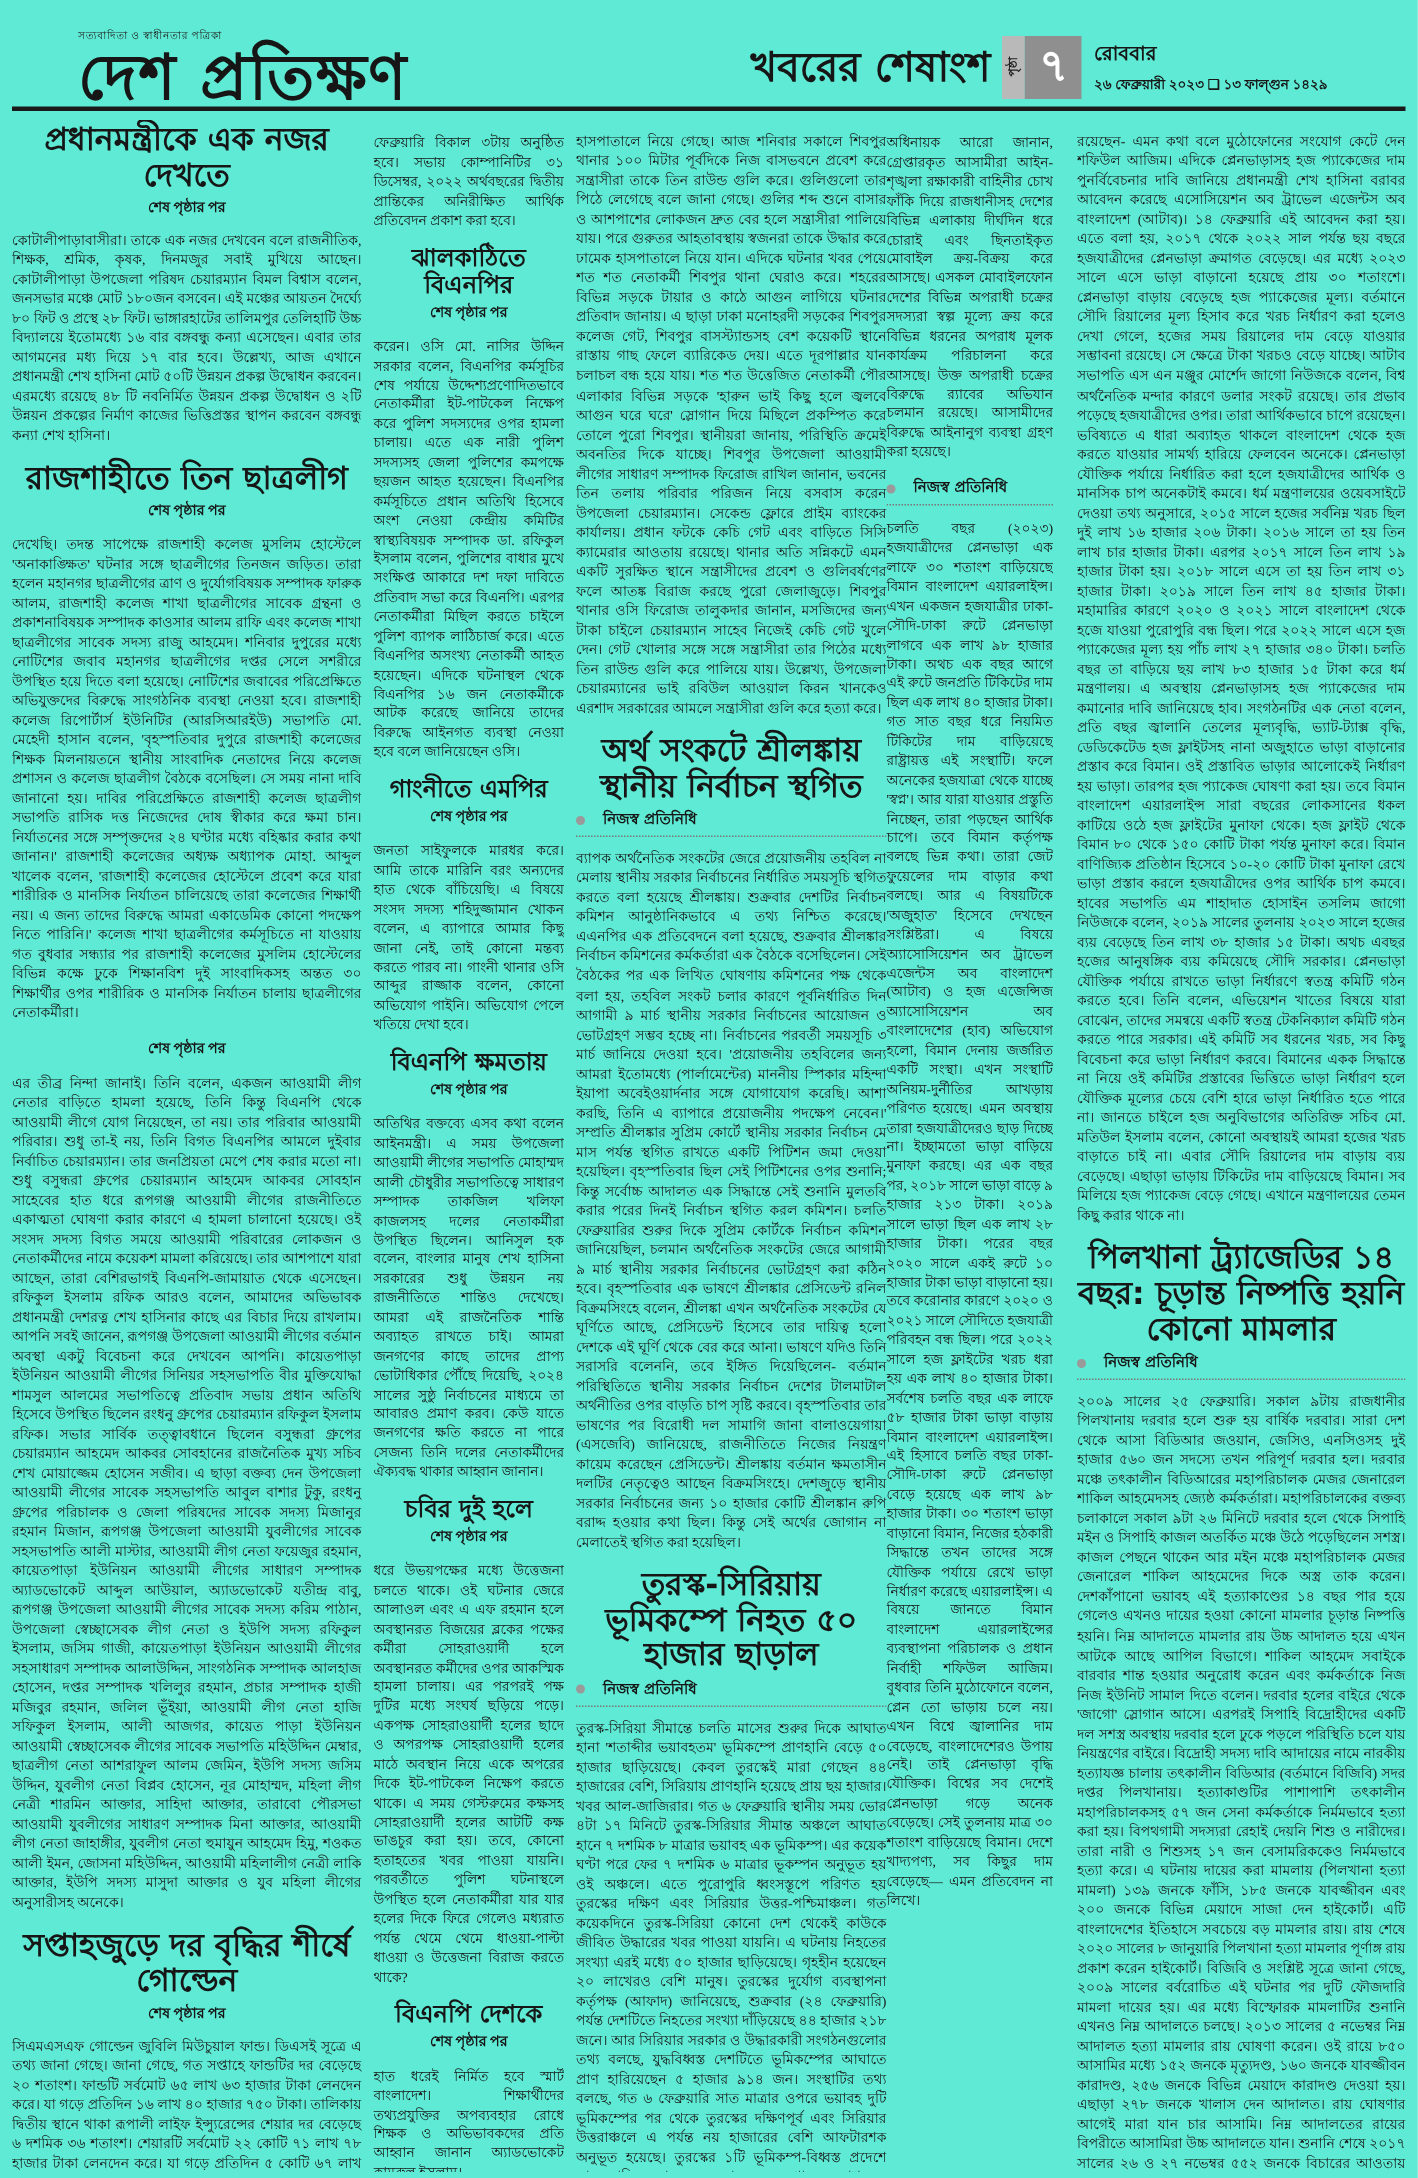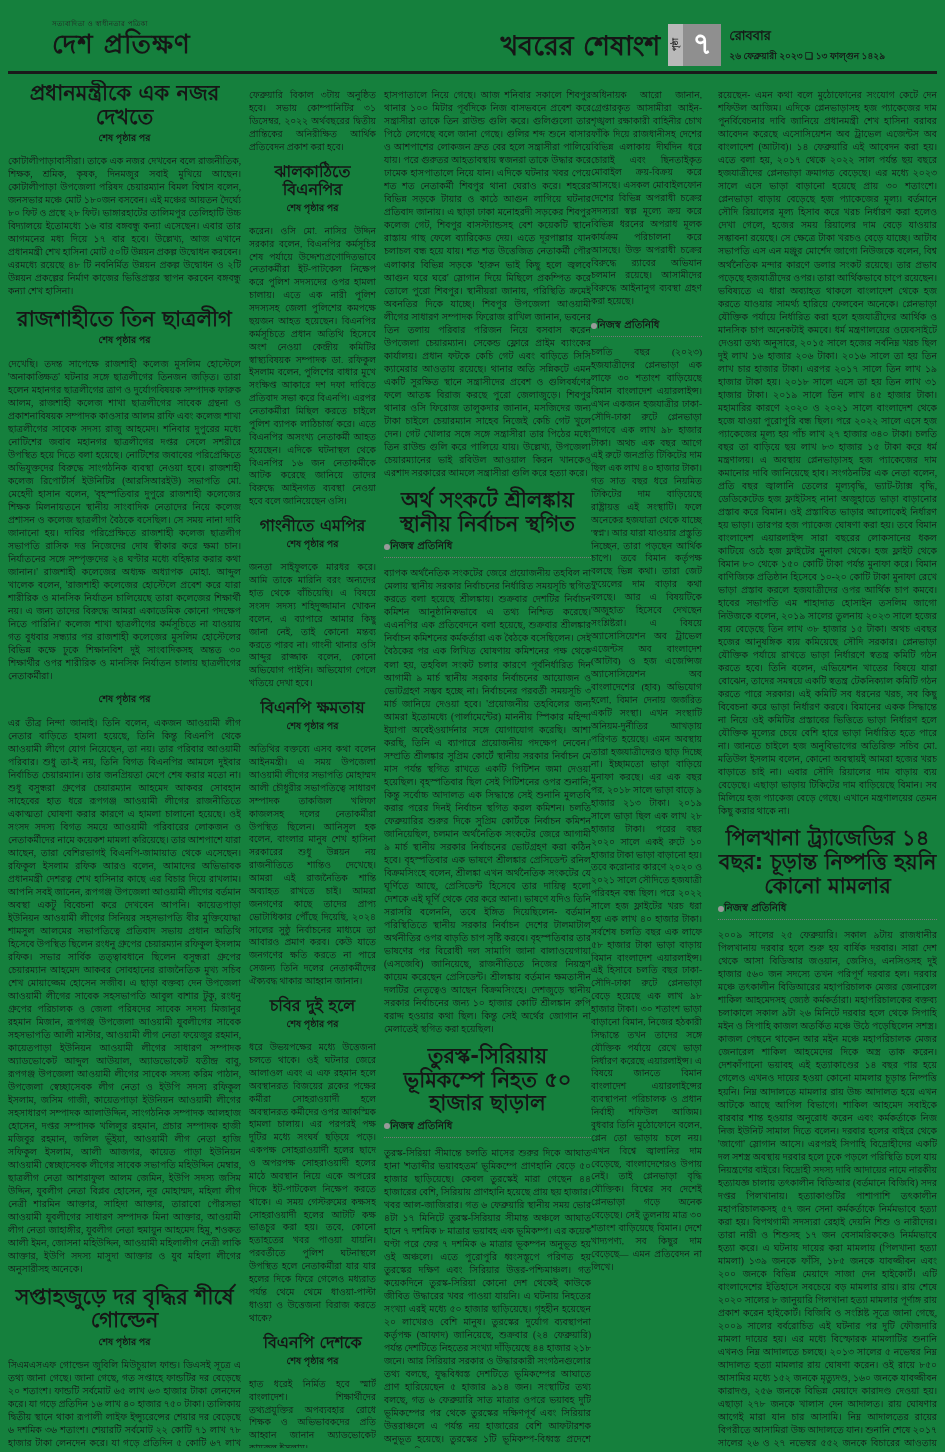--- a/index.html
+++ b/index.html
@@ -1,22 +1,22 @@
 <!DOCTYPE html>
 <html><head>
 <meta charset="utf-8">
 <style>
   html,body{margin:0;padding:0;}
-  .page{position:relative;width:945px;height:1452px;background:#15803d;color:#161616;
+  .page{position:relative;width:945px;height:1452px;background:#5eead4;color:#161616;
         font-family:"Liberation Serif","DejaVu Serif",serif;overflow:hidden;}
   
   .hdr{position:absolute;left:0;top:0;width:945px;height:72px;}
   .masthead{position:absolute;left:52px;top:18px;}
   .mast-tag{font-size:7px;letter-spacing:.5px;color:#222;margin-bottom:1px;}
-  .mast-title{font-size:26px;font-weight:bold;line-height:1;letter-spacing:1px;
+  .mast-title{font-size:42px;font-weight:bold;line-height:1;letter-spacing:1px;
               font-family:"DejaVu Sans",sans-serif;}
   .hdr-right{position:absolute;right:60px;top:24px;display:flex;align-items:center;gap:8px;}
   .section-title{font-size:27px;font-weight:bold;font-family:"DejaVu Sans",sans-serif;line-height:1;}
   .page-box{display:flex;height:42px;}
   .page-label{writing-mode:vertical-rl;transform:rotate(180deg);background:#b9b9b9;color:#222;
               font-size:8px;font-weight:bold;padding:2px 1px;display:flex;align-items:center;justify-content:center;}
   .page-num{background:#8f8f8f;color:#fff;width:38px;display:flex;align-items:center;justify-content:center;
             font-size:30px;font-weight:bold;}
   .date-block{font-family:Liberation Sans, sans-serif;}
   .day{font-size:13px;font-weight:bold;}
@@ -29,21 +29,21 @@
   .col-b{left:249px;width:127px;}
   .col-c{left:384px;width:207px;}
   .col-d{left:591px;width:111px;}
   .col-e{left:718px;width:219px;}
   .article{margin-bottom:7px;}
   .headline{font-weight:bold;text-align:center;line-height:1.12;margin:2px 0 2px;
             font-family:"DejaVu Sans",sans-serif;}
   .h-lg{font-size:21px;}
   .h-md{font-size:16px;}
   .kicker{font-size:9.5px;font-weight:bold;text-align:center;margin-bottom:2px;}
-  .byline{display:flex;align-items:center;gap:0;font-size:10px;font-weight:bold;
+  .byline{display:flex;align-items:center;gap:12px;font-size:10px;font-weight:bold;
           font-family:"DejaVu Sans",sans-serif;margin:2px 0;}
   .byline .dot{width:6px;height:6px;border-radius:50%;background:#9a9a9a;flex:0 0 auto;}
   .byline-rule{border-top:1px dotted #777;margin:2px 0 4px;}
   .body{font-size:9.3px;line-height:1.4;text-align:justify;text-justify:inter-word;
         word-break:break-word;hyphens:auto;}
   .col-b .body,.col-d .body{font-size:9.2px;}
 </style>
 </head>
 <body>
 

